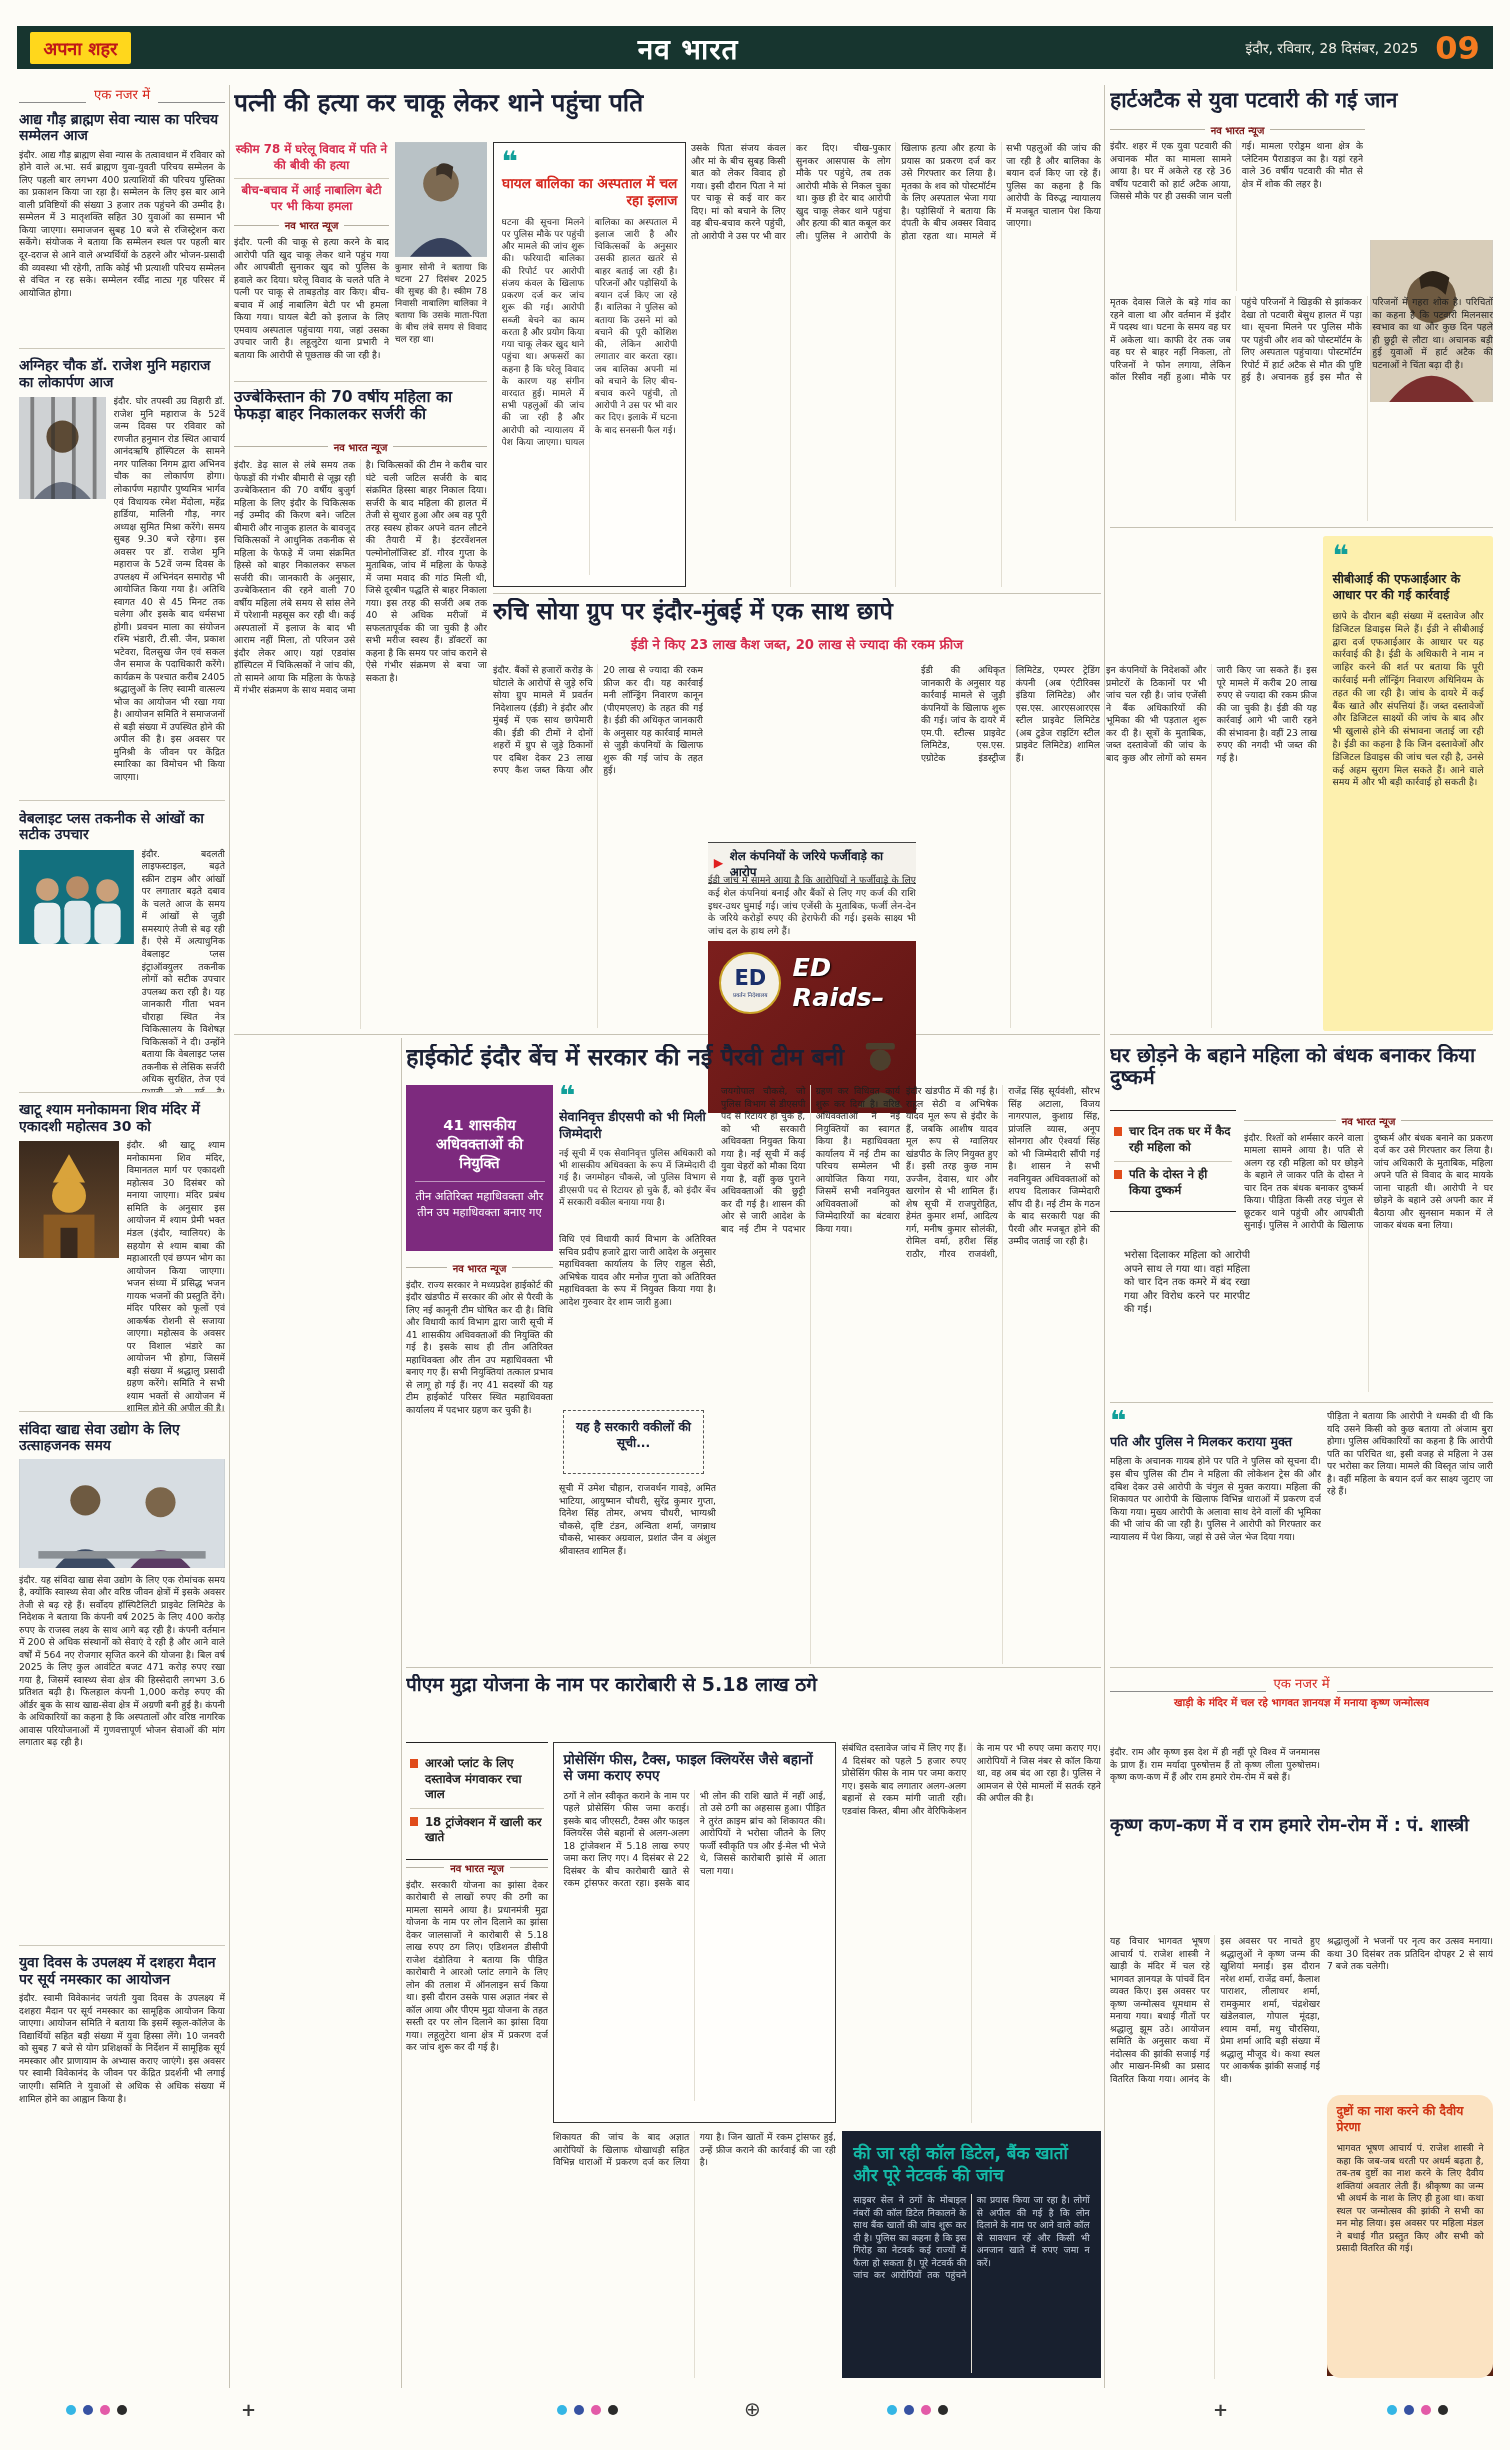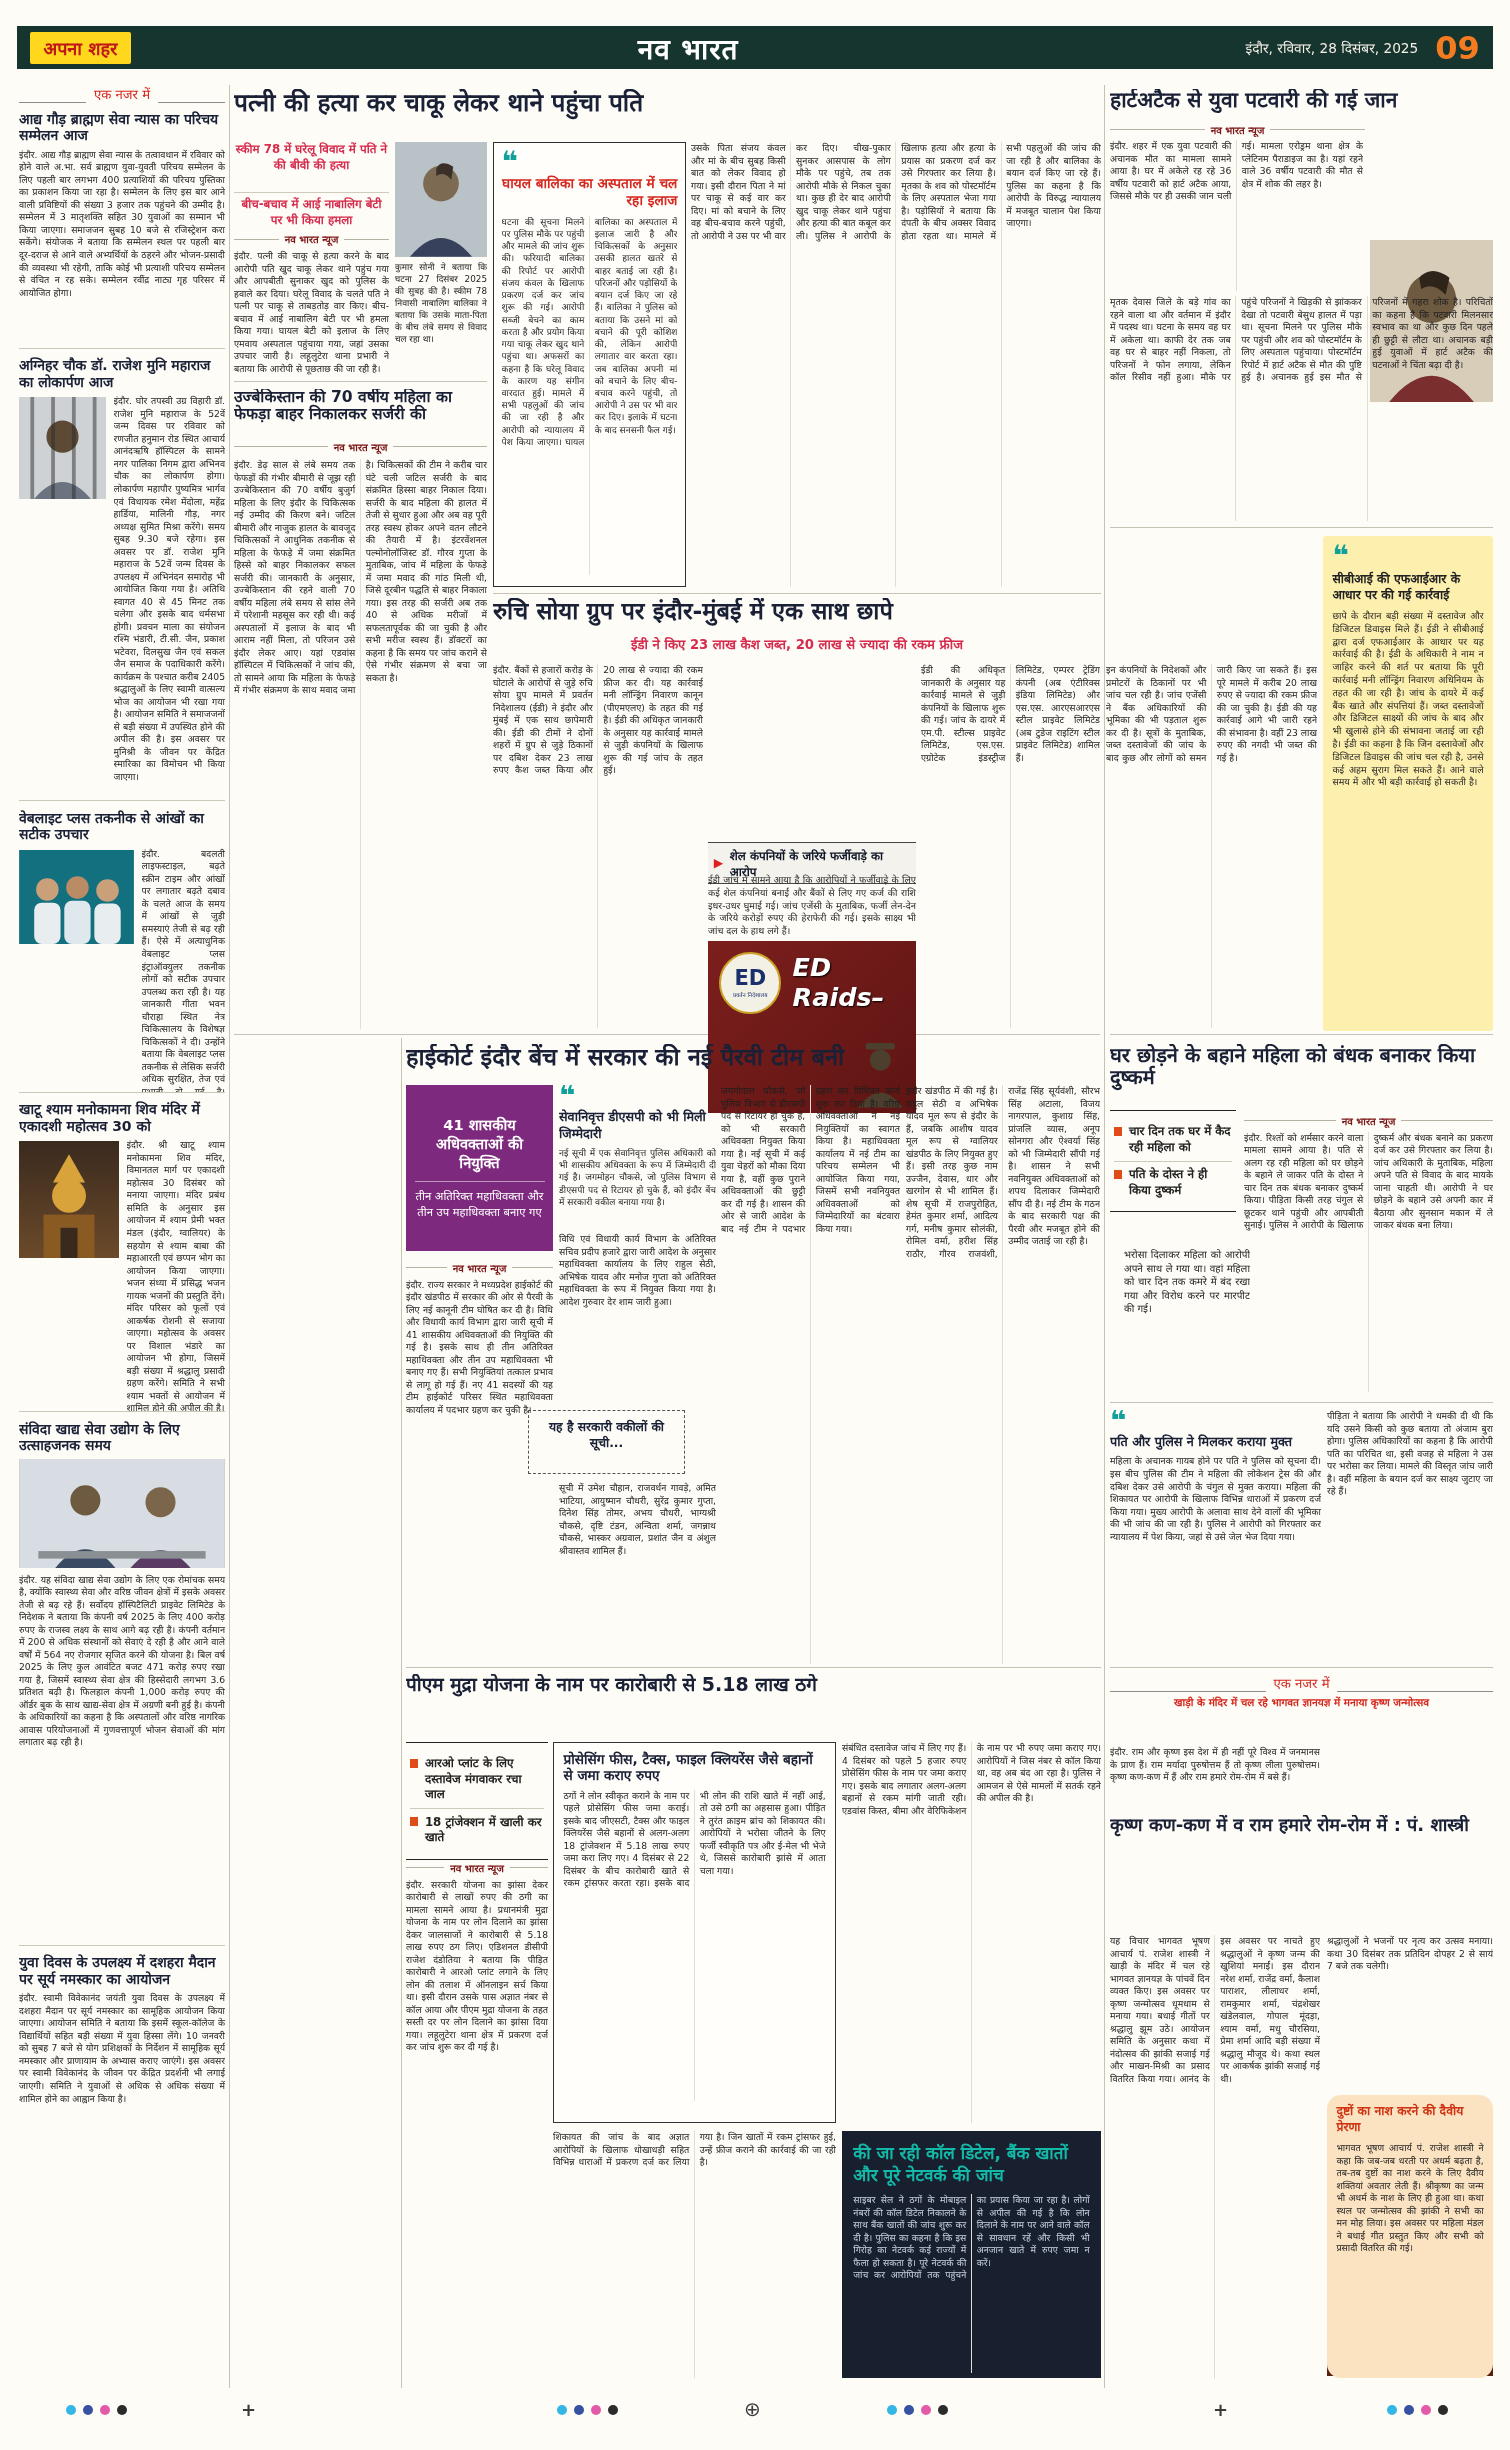--- a/index.html
+++ b/index.html
@@ -18,21 +18,21 @@
   .hl{color:#1a2035;font-weight:bold;line-height:1.12}
   .body-txt{font-size:9.2px;line-height:1.36;text-align:justify;color:#1f1f1f;overflow:hidden}
   .c2{column-count:2;column-gap:10.4px;column-rule:0.9px solid #e2ded2}
   .c3{column-count:3;column-gap:10.4px;column-rule:0.9px solid #e2ded2}
   .c4{column-count:4;column-gap:10.4px;column-rule:0.9px solid #e2ded2}
   .byline{display:flex;align-items:center;gap:5.7px;justify-content:flex-start;font-size:10px;font-weight:bold;color:#7c1717;margin:3.8px 0}
   .byline::before,.byline::after{content:"";height:0.9px;background:#b5b0a2;flex:1}
   .eyebrow{display:flex;align-items:flex-end;gap:7.6px;color:#d6281e;font-weight:normal;font-size:13.2px;white-space:nowrap}
   .eyebrow::before,.eyebrow::after{content:"";flex:1;border-top:0.9px solid #8c8c8c}
   .subhead-red{color:#d62d4e;font-weight:bold;font-size:11.8px;line-height:1.35;text-align:center}
-  .subhead-red .s2{display:block;border-top:0.9px solid #cfcabb;margin-top:18px;padding-top:3.8px}
+  .subhead-red .s2{display:block;border-top:0.9px solid #cfcabb;margin-top:4px;padding-top:3.8px}
   
   .leftcol{display:flex;flex-direction:column}
   .la{border-bottom:0.9px solid #ccc8ba;padding-bottom:7.6px;margin-bottom:8.5px;overflow:hidden}
   .la h3{color:#1a2035;font-size:14px;line-height:1.2;margin-bottom:4.7px}
   .ph{background:#c5c9cc;position:relative;overflow:hidden}
   .ph svg{display:block;width:100%;height:100%}
   .ph-l{float:left;margin:1.9px 7.6px 3.8px 0}
   .divider-h{background:#c6c2b4;height:0.9px}
   .divider-v{background:#c6c2b4;width:0.9px}
   
@@ -278,21 +278,21 @@
     <div class="body-txt" style="height:66px;font-size:9px">नई सूची में एक सेवानिवृत्त पुलिस अधिकारी को भी शासकीय अधिवक्ता के रूप में जिम्मेदारी दी गई है। जगमोहन चौकसे, जो पुलिस विभाग से डीएसपी पद से रिटायर हो चुके हैं, को इंदौर बेंच में सरकारी वकील बनाया गया है।</div>
   </div>
 
   <div class="abs ovh" style="left:406px;top:1257px;width:147px;height:408px">
     <div class="byline">
         <span>नव भारत न्यूज</span>
       </div>
     <div class="body-txt" style="height:381px">इंदौर. राज्य सरकार ने मध्यप्रदेश हाईकोर्ट की इंदौर खंडपीठ में सरकार की ओर से पैरवी के लिए नई कानूनी टीम घोषित कर दी है। विधि और विधायी कार्य विभाग द्वारा जारी सूची में 41 शासकीय अधिवक्ताओं की नियुक्ति की गई है। इसके साथ ही तीन अतिरिक्त महाधिवक्ता और तीन उप महाधिवक्ता भी बनाए गए हैं। सभी नियुक्तियां तत्काल प्रभाव से लागू हो गई हैं। नए 41 सदस्यों की यह टीम हाईकोर्ट परिसर स्थित महाधिवक्ता कार्यालय में पदभार ग्रहण कर चुकी है।</div>
   </div>
   <div class="abs body-txt" style="left:559px;top:1233px;width:157px;height:170px">विधि एवं विधायी कार्य विभाग के अतिरिक्त सचिव प्रदीप हजारे द्वारा जारी आदेश के अनुसार महाधिवक्ता कार्यालय के लिए राहुल सेठी, अभिषेक यादव और मनोज गुप्ता को अतिरिक्त महाधिवक्ता के रूप में नियुक्त किया गया है। आदेश गुरुवार देर शाम जारी हुआ।</div>
-  <div class="abs dashed-box" style="left:528px;top:1410px;width:157px;height:64px">यह है सरकारी वकीलों की सूची...</div>
+  <div class="abs dashed-box" style="left:563px;top:1410px;width:141px;height:64px">यह है सरकारी वकीलों की सूची...</div>
   <div class="abs body-txt" style="left:559px;top:1482px;width:157px;height:183px">सूची में उमेश चौहान, राजवर्धन गावड़े, अमित भाटिया, आयुष्मान चौधरी, सुरेंद्र कुमार गुप्ता, दिनेश सिंह तोमर, अभय चौधरी, भाग्यश्री चौकसे, दृष्टि टंडन, अन्विता शर्मा, जगन्नाथ चौकसे, भास्कर अग्रवाल, प्रशांत जैन व अंशुल श्रीवास्तव शामिल हैं।</div>
   <div class="abs body-txt c2" style="left:721px;top:1085px;width:179px;height:579px">जयगोपाल चौकसे, जो पुलिस विभाग से डीएसपी पद से रिटायर हो चुके हैं, को भी सरकारी अधिवक्ता नियुक्त किया गया है। नई सूची में कई युवा चेहरों को मौका दिया गया है, वहीं कुछ पुराने अधिवक्ताओं की छुट्टी कर दी गई है। शासन की ओर से जारी आदेश के बाद नई टीम ने पदभार ग्रहण कर विधिवत कार्य शुरू कर दिया है। वरिष्ठ अधिवक्ताओं ने नई नियुक्तियों का स्वागत किया है। महाधिवक्ता कार्यालय में नई टीम का परिचय सम्मेलन भी आयोजित किया गया, जिसमें सभी नवनियुक्त अधिवक्ताओं को जिम्मेदारियों का बंटवारा किया गया।</div>
   <div class="abs body-txt c2" style="left:906px;top:1085px;width:194px;height:579px">इंदौर खंडपीठ में की गई है। राहुल सेठी व अभिषेक यादव मूल रूप से इंदौर के हैं, जबकि आशीष यादव मूल रूप से ग्वालियर खंडपीठ के लिए नियुक्त हुए हैं। इसी तरह कुछ नाम उज्जैन, देवास, धार और खरगोन से भी शामिल हैं। शेष सूची में राजपुरोहित, हेमंत कुमार शर्मा, आदित्य गर्ग, मनीष कुमार सोलंकी, रोमिल वर्मा, हरीश सिंह राठौर, गौरव राजवंशी, राजेंद्र सिंह सूर्यवंशी, सौरभ सिंह अटाला, विजय नागरपाल, कुशाग्र सिंह, प्रांजलि व्यास, अनूप सोनगरा और ऐश्वर्या सिंह को भी जिम्मेदारी सौंपी गई है। शासन ने सभी नवनियुक्त अधिवक्ताओं को शपथ दिलाकर जिम्मेदारी सौंप दी है। नई टीम के गठन के बाद सरकारी पक्ष की पैरवी और मजबूत होने की उम्मीद जताई जा रही है।</div>
 
   <h2 class="abs hl ovh" style="left:1110px;top:1044px;width:383px;height:57px;font-size:20px">घर छोड़ने के बहाने महिला को बंधक बनाकर किया दुष्कर्म</h2>
 
   <div class="abs bul-box" style="left:1110px;top:1110px;width:126px">
     <div class="bul-item">
         <span class="bul-sq"></span>
         <span>चार दिन तक घर में कैद रही महिला को</span>

